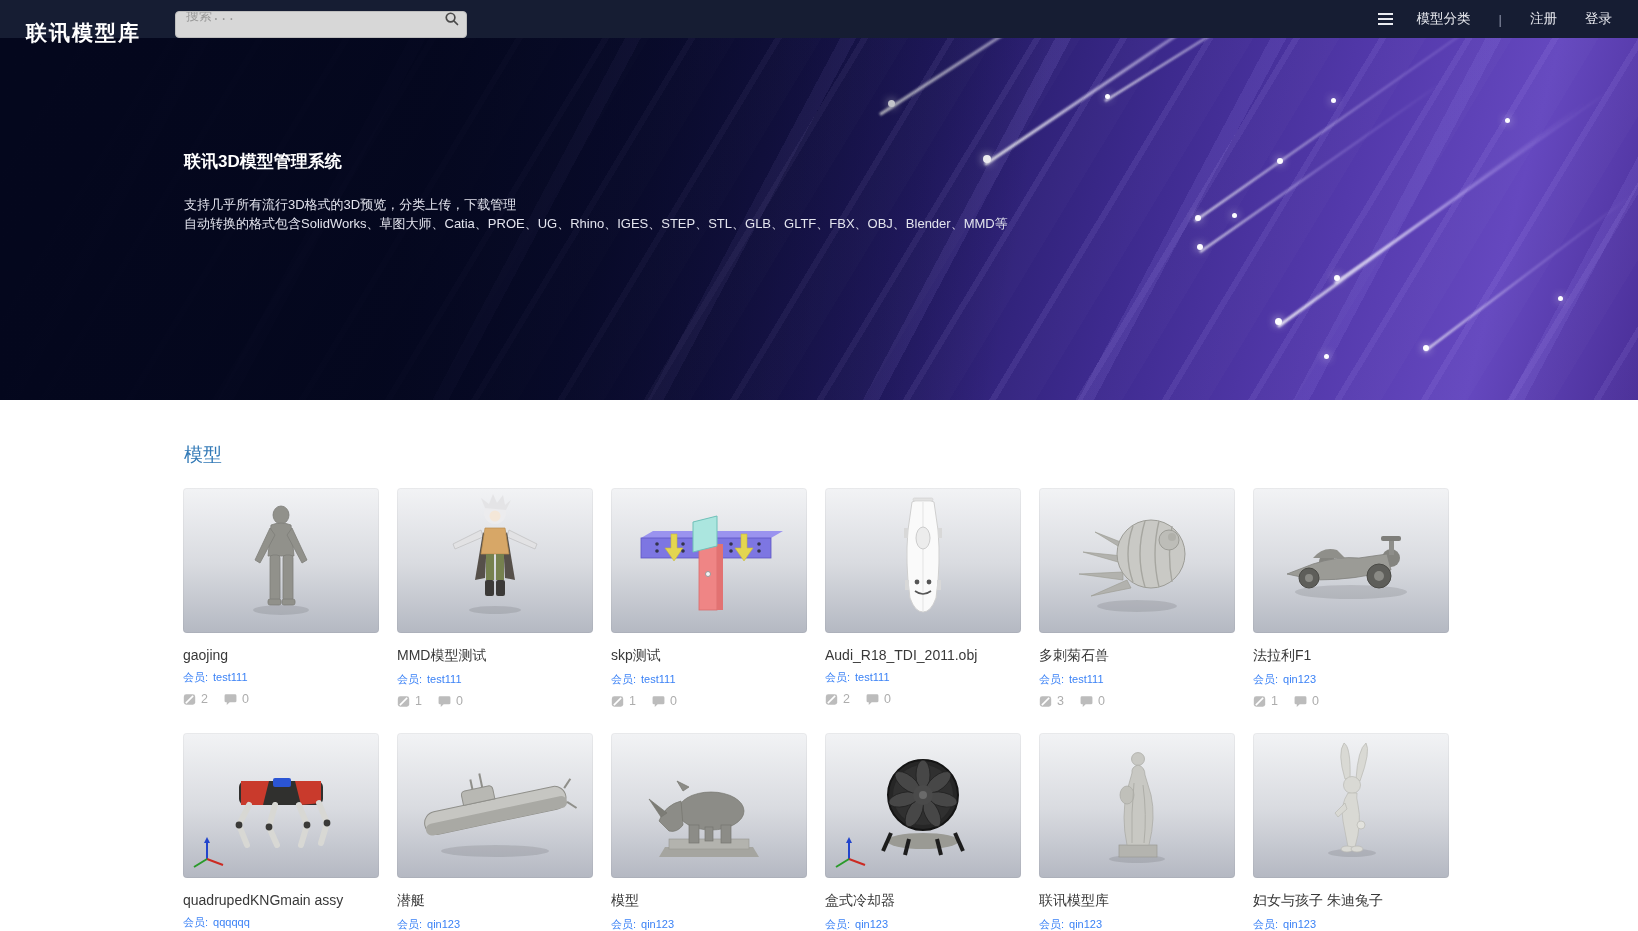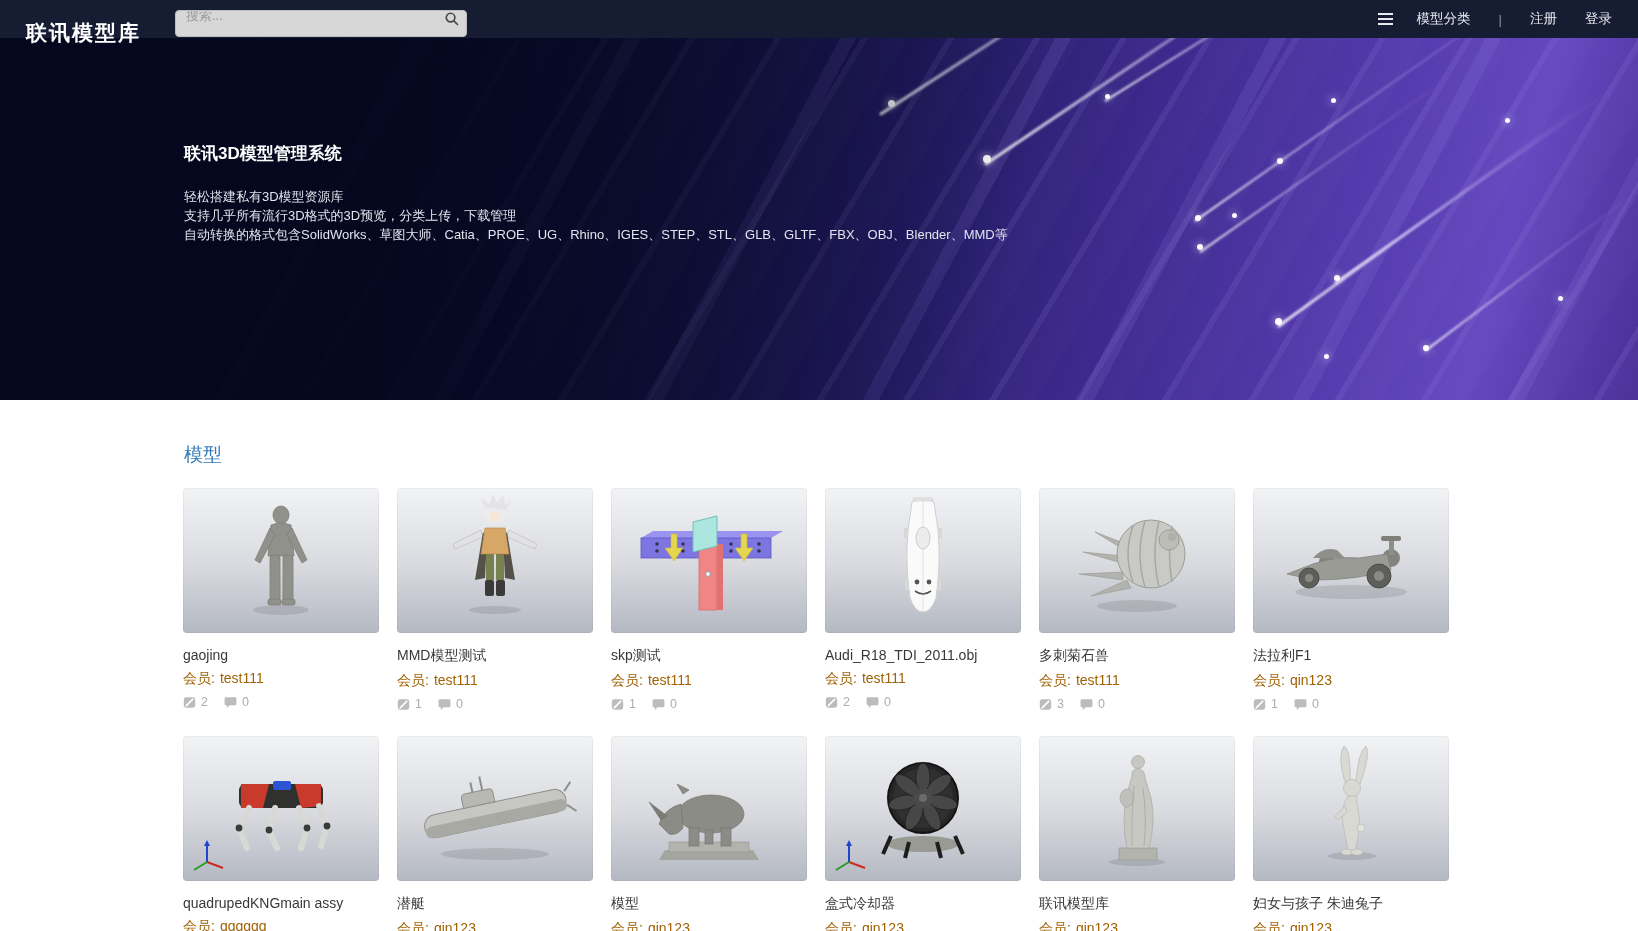--- a/index.html
+++ b/index.html
@@ -6,21 +6,21 @@
   html,body { width:1638px; height:931px; overflow:hidden; background:#fff;
     font-family:"Liberation Sans", sans-serif; }
 
   
   .navbar { position:relative; z-index:5; height:38px; background:#161d33;
     display:flex; align-items:center; padding:0 26px; }
   .logo { color:#fff; font-size:21px; font-weight:bold; letter-spacing:2px; cursor:pointer;margin-top:27px; }
   .search-box { position:relative; margin-left:34px; width:292px; height:27px; }
   .search-input { width:100%; height:100%; background:#d7d7d7; border:1px solid #bdbdbd;
     border-radius:4px; padding:0 34px 16px 10px; font-size:13px; color:#333; outline:none;
-    font-family:Liberation Sans, sans-serif; }
+    font-family:Liberation Mono, monospace; }
   .search-input::placeholder { color:#9a9a9a; }
   .search-btn { position:absolute; right:4px; top:2px; width:24px; height:22px;
     background:transparent; border:none; cursor:pointer; display:flex; align-items:center; justify-content:center; }
   .nav-right { margin-left:auto; display:flex; align-items:center; gap:28px;
     color:#e9eaf0; font-size:13.5px; }
   .nav-item { display:flex; align-items:center; gap:24px; cursor:pointer; color:#e9eaf0; text-decoration:none; }
   .hamburger { display:inline-flex; flex-direction:column; gap:3px; }
   .hamburger span { display:block; width:15px; height:2px; background:#e9eaf0; }
   .nav-divider { color:#8d93a8; font-size:13px; }
 
@@ -32,37 +32,37 @@
     background:
       repeating-linear-gradient(121deg, rgba(255,255,255,0) 0 34px, rgba(196,178,255,0.10) 34px 40px, rgba(255,255,255,0.015) 40px 74px),
       repeating-linear-gradient(118deg, rgba(255,255,255,0) 0 90px, rgba(160,140,240,0.13) 90px 104px, rgba(255,255,255,0) 104px 190px); }
   .hero-fade { position:absolute; inset:0; pointer-events:none;
     background:linear-gradient(100deg, #04071d 0%, rgba(4,7,29,0.92) 26%, rgba(4,7,29,0.45) 45%, rgba(4,7,29,0) 62%); }
   .streak { position:absolute; height:3px; transform-origin:left center;
     background:linear-gradient(90deg, rgba(255,255,255,0.9), rgba(210,195,255,0.35), transparent);
     filter:blur(1px); pointer-events:none; }
   .dot { position:absolute; border-radius:50%; background:#fdfdff;
     box-shadow:0 0 8px rgba(255,255,255,0.85); filter:blur(0.4px); pointer-events:none; }
-  .hero-content { position:absolute; left:184px; top:104px; color:#fff; }
+  .hero-content { position:absolute; left:184px; top:112px; color:#fff; }
   .hero-title { font-size:17px; font-weight:600; color:#ffffff; }
   .hero-desc { margin-top:22px; font-size:13px; line-height:19px; color:#e3e4ee; }
 
   
   .main { padding-top:42px; }
   .section-title { margin-left:184px; font-size:19px; color:#337ab7; margin-bottom:20px; }
   .cards { margin-left:183px; display:grid; grid-template-columns:repeat(6,196px);
     column-gap:18px; row-gap:25px; }
   .card { cursor:pointer; }
   .thumb { height:145px; border-radius:4px; overflow:hidden;
     background:linear-gradient(180deg,#f2f3f5 0%,#d9dbe0 52%,#b4b8c2 100%);
     box-shadow:inset 0 0 0 1px rgba(0,0,0,0.04); }
   .thumb svg { display:block; width:100%; height:100%; }
   .card-title { margin-top:14px; font-size:14px; color:#383838; white-space:nowrap;
     overflow:hidden; text-overflow:ellipsis; }
-  .card-member { margin-top:7px; font-size:14px; color:#a16207; }
+  .card-member { margin-top:7px; font-size:11px; color:#3b82f6; }
   .card-member .mval { margin-left:5px; }
   .card-stats { margin-top:7px; display:flex; align-items:center; gap:16px;
     font-size:12.5px; color:#adadad; }
   .stat { display:flex; align-items:center; gap:5px; }
   .stat svg { display:block; }
 </style>
 </head>
 <body>
 
 <div class="navbar">
@@ -116,21 +116,20 @@
   <div class="dot" style="left:1275px;top:280px;width:7px;height:7px;"></div>
   <div class="dot" style="left:1423px;top:307px;width:6px;height:6px;"></div>
   <div class="dot" style="left:1558px;top:258px;width:5px;height:5px;"></div>
   <div class="dot" style="left:1324px;top:316px;width:5px;height:5px;"></div>
 
   <div class="hero-fade"></div>
 
   <div class="hero-content">
     <div class="hero-title">联讯3D模型管理系统</div>
     <div class="hero-desc">
-      <div>轻松搭建私有3D模型资源库</div>
       <div>支持几乎所有流行3D格式的3D预览，分类上传，下载管理</div>
       <div>自动转换的格式包含SolidWorks、草图大师、Catia、PROE、UG、Rhino、IGES、STEP、STL、GLB、GLTF、FBX、OBJ、Blender、MMD等</div>
     </div>
   </div>
 </div>
 
 <div class="main">
   <div class="section-title">模型</div>
 
   <div class="cards">

